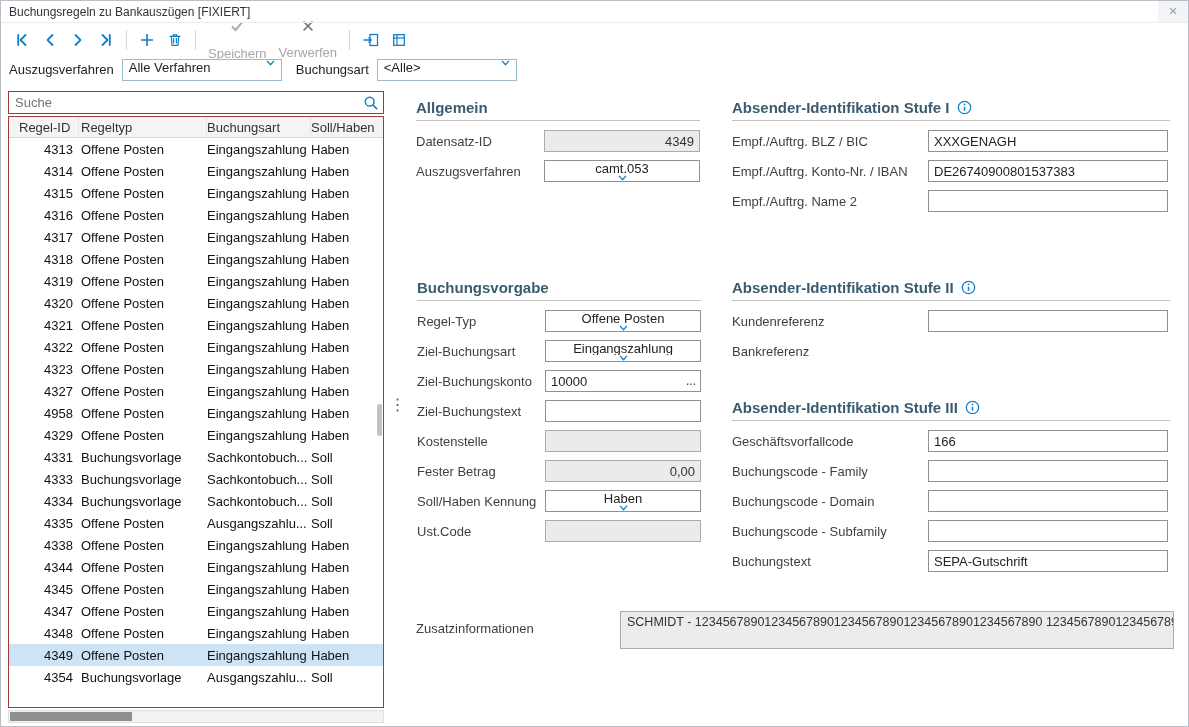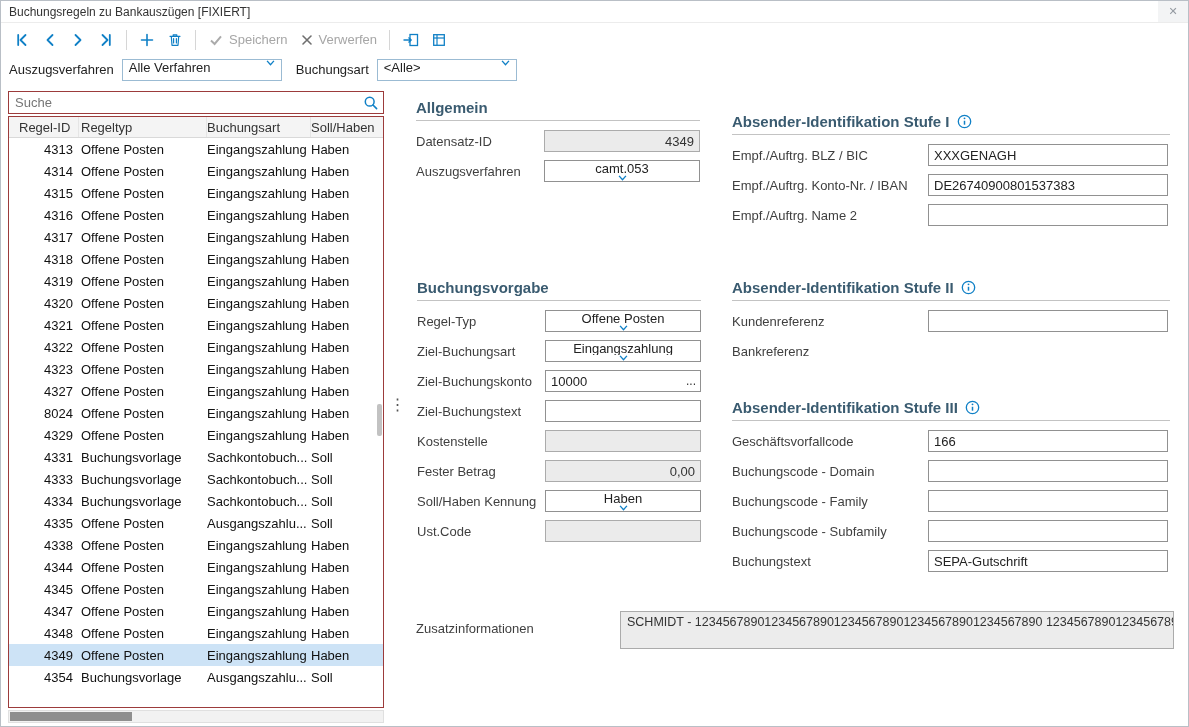--- a/index.html
+++ b/index.html
@@ -10,21 +10,21 @@
     font-size: 13px; color: #222; background: #fff; overflow: hidden;
   }
   .window { width: 100%; height: 100%; border: 1px solid #b9bfc6; display: flex; flex-direction: column; background: #fff; }
 
   
   .titlebar { height: 22px; flex: 0 0 22px; display: flex; align-items: center; padding-left: 8px; font-size: 12px; color: #333; position: relative; border-bottom: 1px solid #ececec; }
   .close-btn { position: absolute; right: 0; top: 0; width: 30px; height: 21px; display: flex; align-items: center; justify-content: center; color: #949aa1; background: #f3f4f5; font-size: 11px; cursor: default; }
 
   
   .toolbar { height: 33px; flex: 0 0 33px; display: flex; align-items: center; padding-left: 8px; gap: 2px; }
-  .tb-btn { display: flex; align-items: center; gap: 5px; padding: 4px 5px; border-radius: 2px; }
+  .tb-btn { display: flex; align-items: center; gap: 12px; padding: 4px 5px; border-radius: 2px; flex-direction: column; }
   .tb-btn .lbl { font-size: 13px; color: #333; }
   .tb-btn.disabled .lbl { color: #a6a6a6; }
   .tb-sep { width: 1px; height: 20px; background: #d6d6d6; margin: 0 5px; }
 
   
   .filterbar { height: 27px; flex: 0 0 27px; display: flex; align-items: center; padding-left: 8px; gap: 8px; color: #222; }
   .filter-select { height: 22px; border: 1px solid #9bbbd3; display: flex; align-items: flex-start; justify-content: space-between; padding: 0 6px; background: #fff; }
   .filter-select .chev { display: flex; align-items: center; }
 
   
@@ -54,21 +54,21 @@
 
   
   .splitter { width: 17px; flex: 0 0 17px; display: flex; align-items: center; justify-content: center; color: #555; }
   .grip { font-size: 16px; }
 
   
   .detail { flex: 1; position: relative; min-width: 0; }
   .section { position: absolute; }
   #sec-allgemein { left: 10px; top: 16px; width: 284px; }
   #sec-buchungsvorgabe { left: 11px; top: 196px; width: 284px; }
-  #sec-stufe1 { left: 326px; top: 30px; width: 438px; }
+  #sec-stufe1 { left: 326px; top: 16px; width: 438px; }
   #sec-stufe2 { left: 326px; top: 196px; width: 438px; }
   #sec-stufe3 { left: 326px; top: 316px; width: 438px; }
   .sec-head { display: flex; align-items: center; gap: 7px; border-bottom: 1px solid #c3c3c3; padding-bottom: 4px; margin-bottom: 9px; }
   .sec-title { font-size: 15px; font-weight: bold; color: #3a5b70; }
   .info { display: flex; align-items: center; }
   .frow { display: flex; align-items: center; height: 22px; margin-bottom: 8px; }
   .flabel { font-size: 13px; color: #3f3f3f; overflow: hidden; white-space: nowrap; }
   .col1 .flabel { width: 128px; flex: 0 0 128px; }
   .col2 .flabel { width: 196px; flex: 0 0 196px; }
   .fctrl { height: 22px; }
@@ -267,21 +267,21 @@
               <div class="tcell c2">Eingangszahlung</div>
               <div class="tcell c3">Haben</div>
             </div>
             <div class="trow">
               <div class="tcell c0">4327</div>
               <div class="tcell c1">Offene Posten</div>
               <div class="tcell c2">Eingangszahlung</div>
               <div class="tcell c3">Haben</div>
             </div>
             <div class="trow">
-              <div class="tcell c0">8024</div>
+              <div class="tcell c0">4958</div>
               <div class="tcell c1">Offene Posten</div>
               <div class="tcell c2">Eingangszahlung</div>
               <div class="tcell c3">Haben</div>
             </div>
             <div class="trow">
               <div class="tcell c0">4329</div>
               <div class="tcell c1">Offene Posten</div>
               <div class="tcell c2">Eingangszahlung</div>
               <div class="tcell c3">Haben</div>
             </div>
@@ -497,25 +497,25 @@
                 <line x1="8" y1="7.2" x2="8" y2="11.4" stroke="#1080c6" stroke-width="1.6"></line>
                 <circle cx="8" cy="4.6" r="1" fill="#1080c6"></circle>
               </svg>
             </span>
           </div>
           <div class="frow">
             <span class="flabel">Geschäftsvorfallcode</span>
             <input type="text" class="fctrl finput" value="166" style="">
           </div>
           <div class="frow">
+            <span class="flabel">Buchungscode - Family</span>
+            <input type="text" class="fctrl finput" style="">
+          </div>
+          <div class="frow">
             <span class="flabel">Buchungscode - Domain</span>
-            <input type="text" class="fctrl finput" style="">
-          </div>
-          <div class="frow">
-            <span class="flabel">Buchungscode - Family</span>
             <input type="text" class="fctrl finput" style="">
           </div>
           <div class="frow">
             <span class="flabel">Buchungscode - Subfamily</span>
             <input type="text" class="fctrl finput" style="">
           </div>
           <div class="frow">
             <span class="flabel">Buchungstext</span>
             <input type="text" class="fctrl finput" value="SEPA-Gutschrift" style="">
           </div>

